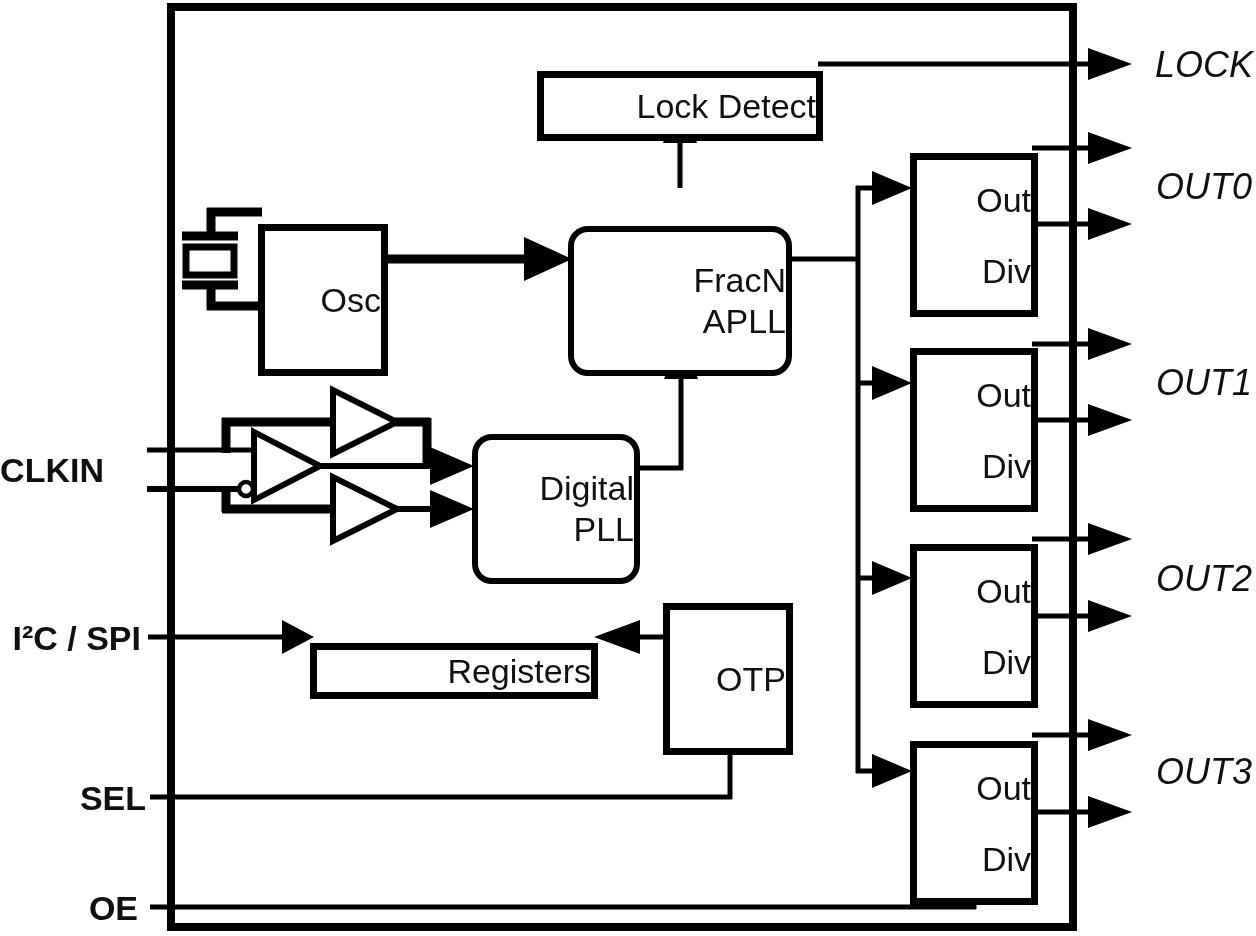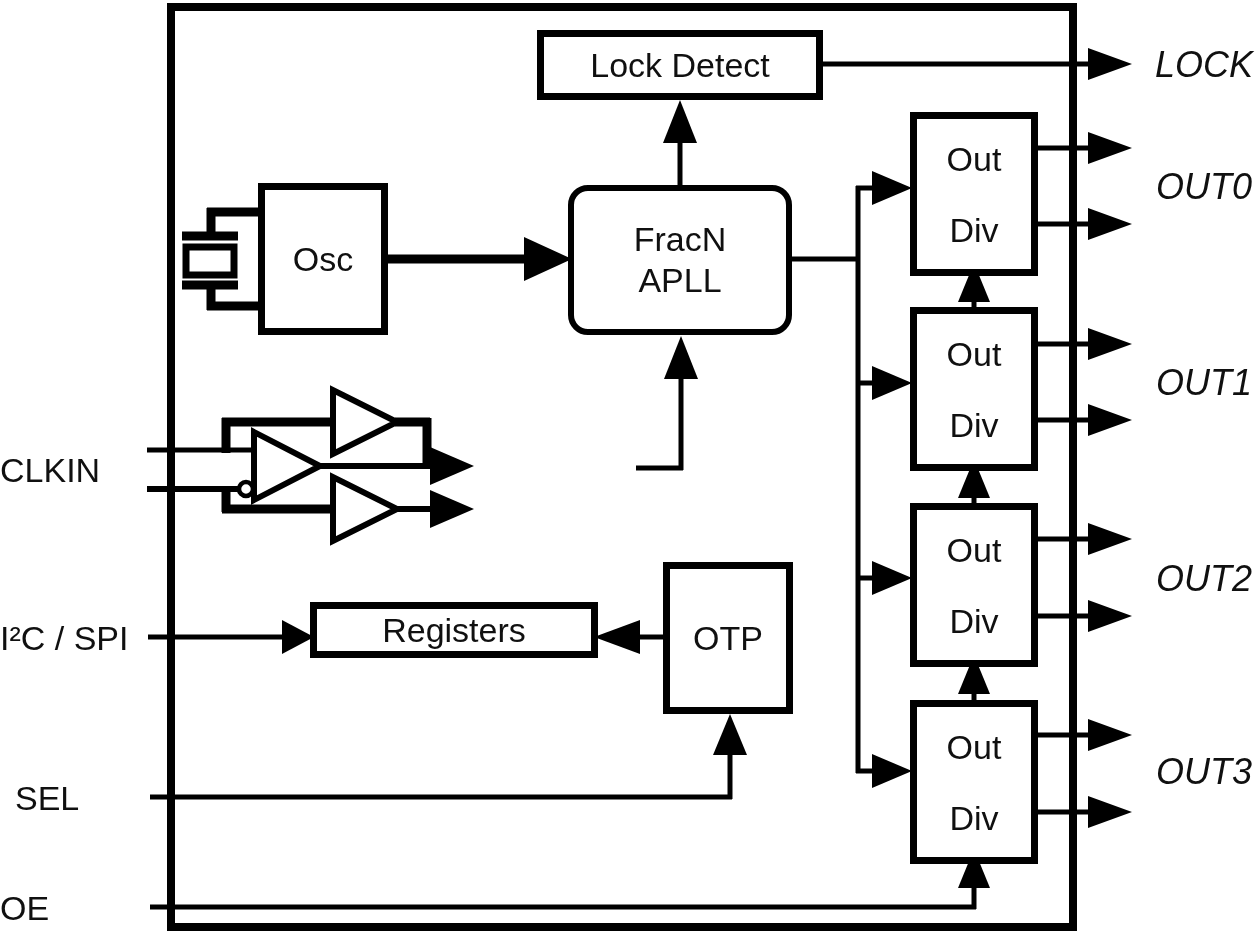--- a/index.html
+++ b/index.html
@@ -28,42 +28,43 @@
   #wires line{stroke:var(--ink);}
   #wires polygon.head{fill:var(--ink);stroke:none;}
   #wires polygon.tri{fill:var(--bg);stroke:var(--ink);stroke-width:6;}
   #wires circle.bubble{fill:var(--bg);stroke:var(--ink);stroke-width:4.5;}
   #wires rect.xtal{fill:var(--bg);stroke:var(--ink);stroke-width:7;}
   
   .block{
     background:var(--bg);
     border:7px solid var(--ink);
     display:flex;flex-direction:column;
-    align-items:center;justify-content:center;
+    align-items:flex-end;justify-content:center;
     text-align:center;
     font-size:34px;line-height:44px;
     z-index:2;
+    margin-top:41px;
   }
   .block.round{border-width:6px;border-radius:20px;line-height:41px;}
   #blk-lock-detect{left:537px;top:30px;width:286px;height:70px;}
   #blk-osc{left:258px;top:183px;width:130px;height:152px;}
   #blk-fracn-apll{left:568px;top:185px;width:224px;height:150px;}
   #blk-digital-pll{left:472px;top:393px;width:168px;height:150px;}
   #blk-registers{left:310px;top:602px;width:288px;height:56px;}
   #blk-otp{left:663px;top:562px;width:130px;height:152px;}
   .outdiv{left:910px;width:128px;height:164px;line-height:46px;gap:25px;}
   #blk-outdiv0{top:112px;}
   #blk-outdiv1{top:307px;}
   #blk-outdiv2{top:503px;}
   #blk-outdiv3{top:700px;}
   
   .pin{
     z-index:2;height:38px;line-height:38px;white-space:nowrap;
   }
-  .pin.left{left:0;font-size:34px;}
+  .pin.left{left:0;text-align:right;font-size:34px;font-weight:bold;}
   .pin.right{left:1152px;width:104px;text-align:center;font-size:36px;font-style:italic;}
   #pin-clkin{top:451px;width:104px;}
   #pin-i2c{top:619px;width:141px;}
   #pin-sel{top:779px;width:146px;padding-left:15px;}
   #pin-oe{top:889px;width:138px;}
   #pin-lock{top:46px;}
   #pin-out0{top:168px;}
   #pin-out1{top:364px;}
   #pin-out2{top:560px;}
   #pin-out3{top:753px;}
@@ -194,20 +195,24 @@
 
   <div id="blk-osc" class="abs block">
     <span>Osc</span>
   </div>
 
   <div id="blk-fracn-apll" class="abs block round">
     <span>FracN</span>
     <span>APLL</span>
   </div>
 
+  <div id="blk-digital-pll" class="abs block round">
+    <span>Digital</span>
+    <span>PLL</span>
+  </div>
 
   <div id="blk-registers" class="abs block">
     <span>Registers</span>
   </div>
 
   <div id="blk-otp" class="abs block">
     <span>OTP</span>
   </div>
 
   <div id="blk-outdiv0" class="abs block outdiv">

